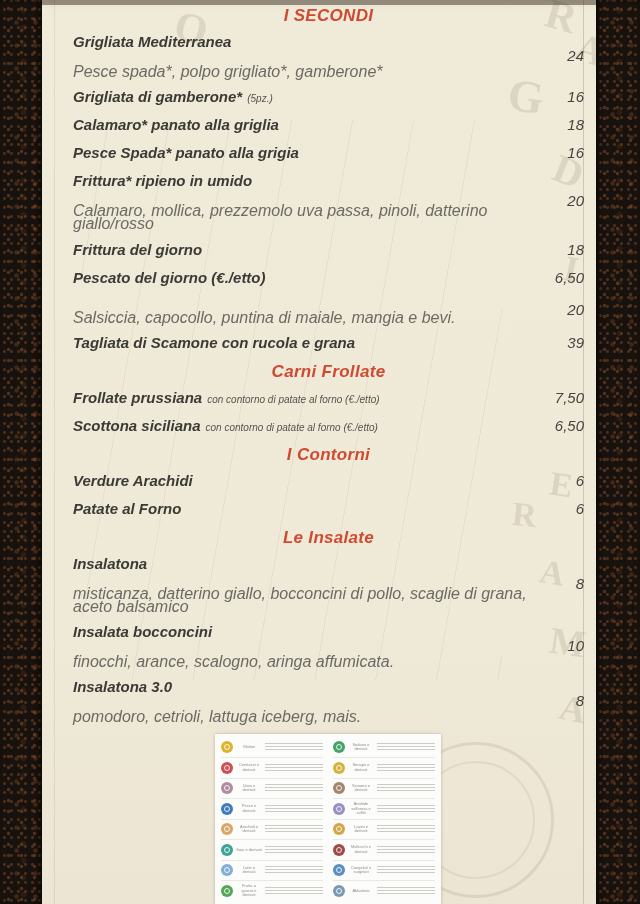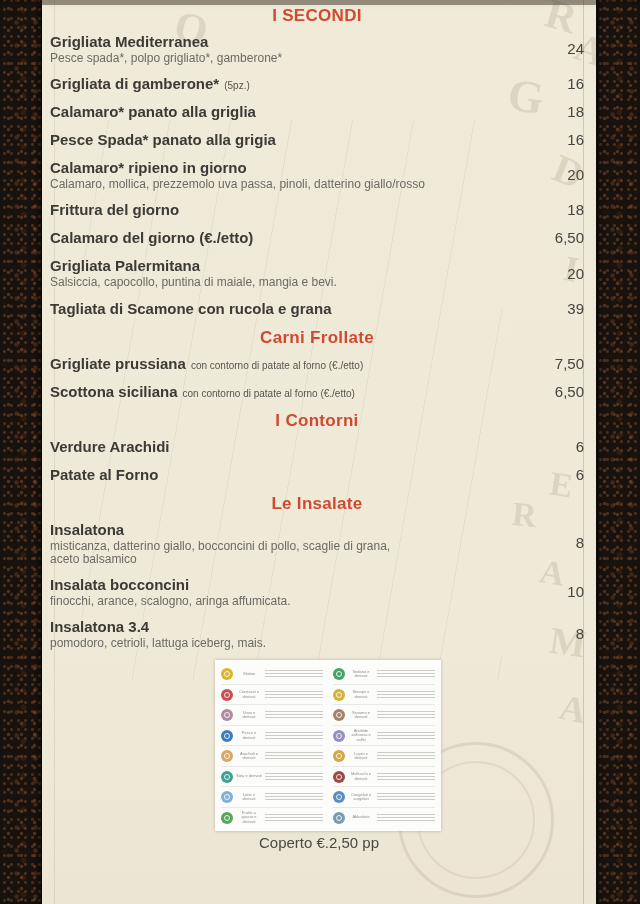--- a/index.html
+++ b/index.html
@@ -61,32 +61,32 @@
     content:"";position:absolute;inset:16px;border-radius:50%;
     border:2px solid rgba(150,132,95,.14);
   }
   .wm-squiggle{
     position:absolute;left:40px;top:120px;width:420px;height:560px;opacity:.10;
     background:
       repeating-linear-gradient(100deg, transparent 0 26px, rgba(110,95,65,.8) 26px 27px, transparent 27px 60px);
   }
 
   
-  .menu{position:relative;z-index:2;padding:4px 12px 0 8px;}
+  .menu{position:relative;z-index:2;padding:4px 12px 0 31px;font-style:italic;}
   .section-title{
     text-align:center;color:#cf4a31;font-size:17px;font-weight:bold;
     margin:2px 0 7px;letter-spacing:.3px;
   }
   .section + .section .section-title{margin-top:5px;text-align:center;}
   .item{display:flex;align-items:center;margin-bottom:10px;}
   .item-main{flex:1;min-width:0;}
   .item-name{font-weight:bold;color:#3b3a35;font-size:15px;line-height:16px;}
   .item-suffix{font-weight:normal;color:#55544d;font-size:10px;margin-left:5px;}
   .item-desc{
-    color:#6b6a63;font-size:12px;line-height:13.2px;margin-top:1px;
+    color:#6b6a63;font-size:16px;line-height:13.2px;margin-top:14px;
     white-space:pre-line;
   }
   .item-price{
     flex:none;color:#45443f;font-size:15px;line-height:16px;
     margin-left:10px;min-width:36px;text-align:right;
   }
 
   
   .allergen-panel{
     position:relative;z-index:2;width:214px;margin:8px auto 3px;margin-left:173px;
@@ -176,67 +176,66 @@
   <div class="item">
     <div class="item-main">
       <span class="item-name">Pesce Spada* panato alla grigia</span>
       
     </div>
     <span class="item-price">16</span>
   </div>
 
   <div class="item">
     <div class="item-main">
-      <span class="item-name">Calamaro* ripieno in giorno</span>
+      <span class="item-name">Frittura* ripieno in umido</span>
       <div class="item-desc">Calamaro, mollica, prezzemolo uva passa, pinoli, datterino giallo/rosso</div>
     </div>
     <span class="item-price">20</span>
   </div>
 
   <div class="item">
     <div class="item-main">
       <span class="item-name">Frittura del giorno</span>
       
     </div>
     <span class="item-price">18</span>
   </div>
 
 
   <div class="item">
     <div class="item-main">
-      <span class="item-name">Calamaro del giorno (€./etto)</span>
+      <span class="item-name">Pescato del giorno (€./etto)</span>
       
     </div>
     <span class="item-price">6,50</span>
   </div>
 
   <div class="item">
     <div class="item-main">
-      <span class="item-name">Grigliata Palermitana</span>
       <div class="item-desc">Salsiccia, capocollo, puntina di maiale, mangia e bevi.</div>
     </div>
     <span class="item-price">20</span>
   </div>
 
   <div class="item">
     <div class="item-main">
       <span class="item-name">Tagliata di Scamone con rucola e grana</span>
       
     </div>
     <span class="item-price">39</span>
   </div>
 </div>
   </div>
 
   <div class="section">
     <h2 class="section-title">Carni Frollate</h2>
     <div>
   <div class="item">
     <div class="item-main">
-      <span class="item-name">Grigliate prussiana</span><span class="item-suffix">con contorno di patate al forno (€./etto)</span>
+      <span class="item-name">Frollate prussiana</span><span class="item-suffix">con contorno di patate al forno (€./etto)</span>
       
     </div>
     <span class="item-price">7,50</span>
   </div>
 
   <div class="item">
     <div class="item-main">
       <span class="item-name">Scottona siciliana</span><span class="item-suffix">con contorno di patate al forno (€./etto)</span>
       
     </div>
@@ -281,21 +280,21 @@
   <div class="item">
     <div class="item-main">
       <span class="item-name">Insalata bocconcini</span>
       <div class="item-desc">finocchi, arance, scalogno, aringa affumicata.</div>
     </div>
     <span class="item-price">10</span>
   </div>
 
   <div class="item">
     <div class="item-main">
-      <span class="item-name">Insalatona 3.4</span>
+      <span class="item-name">Insalatona 3.0</span>
       <div class="item-desc">pomodoro, cetrioli, lattuga iceberg, mais.</div>
     </div>
     <span class="item-price">8</span>
   </div>
 </div>
   </div>
 </div>
 
     <div class="allergen-panel">
       <div class="al-col" id="al-left">

